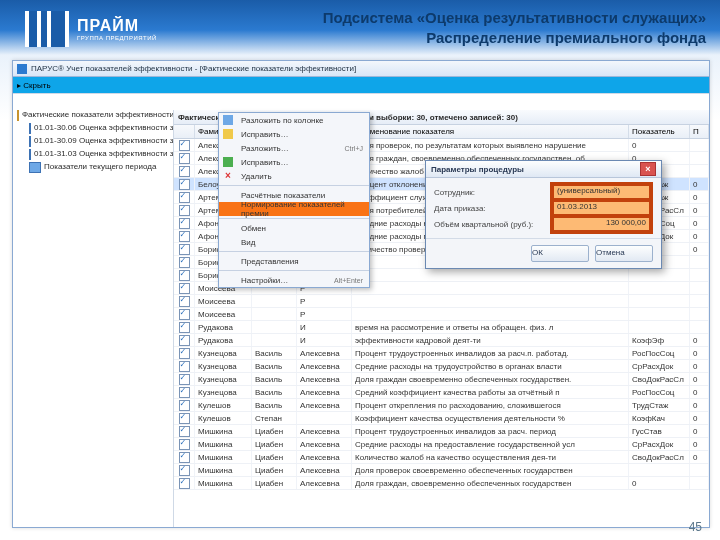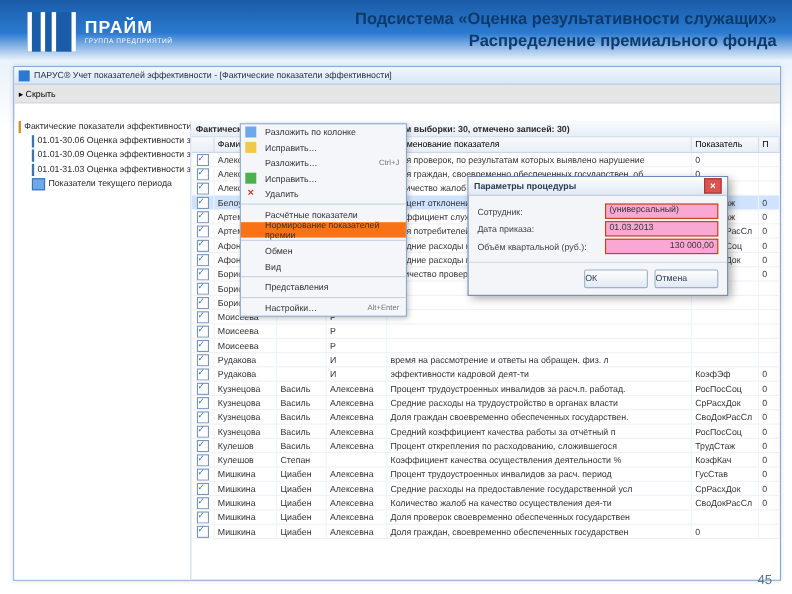--- a/index.html
+++ b/index.html
@@ -11,21 +11,21 @@
 .logo-mark::after{content:"";position:absolute;left:18px;top:0;width:4px;height:36px;background:#fff}
 .logo-text{margin-left:8px;color:#fff}
 .logo-text .l1{font-weight:bold;font-size:16px;letter-spacing:1px}
 .logo-text .l2{font-size:6px;letter-spacing:0.5px}
 .title-block{position:absolute;right:14px;top:8px;text-align:right}
 .title-line{color:#0d3a6b;font-weight:bold;font-size:15px;line-height:1.35}
 .app{position:absolute;left:12px;top:60px;right:10px;bottom:12px;border:1px solid #8aa9d2;background:#fff;box-shadow:0 0 4px rgba(0,0,0,.15);overflow:hidden}
 .titlebar{height:15px;background:linear-gradient(#f3f7fc,#d8e6f7);border-bottom:1px solid #9db7d9;display:flex;align-items:center;padding:0 4px;font-size:8px;color:#234}
 .titlebar .ico{width:10px;height:10px;background:#2b7ad0;margin-right:4px}
 .menubar{height:16px;background:#f6f8fb;border-bottom:1px solid #cfd9e6;display:flex;align-items:center;padding:0 4px;gap:10px;font-size:8px;color:#333}
-.toolbar{height:16px;background:#e5e5e5;border-bottom:1px solid #cfd9e6;display:flex;align-items:center;padding:0 4px;gap:6px;font-size:8px}
+.toolbar{height:16px;background:#0ea5e9;border-bottom:1px solid #cfd9e6;display:flex;align-items:center;padding:0 4px;gap:6px;font-size:8px}
 .body{position:absolute;left:0;right:0;top:49px;bottom:0;display:flex}
 .tree{width:160px;border-right:1px solid #cfd9e6;background:#fff;overflow:hidden;font-size:8px;color:#2a2a2a}
 .tree-row{display:flex;align-items:flex-start;height:13px;padding-left:4px;gap:3px;white-space:nowrap}
 .tree-ico{width:10px;height:9px}
 .ico-folder{background:#f6c350;border:1px solid #c8942e}
 .ico-folder-b{background:#6ea8e6;border:1px solid #3d72b4}
 .main{flex:1;display:flex;flex-direction:column;overflow:hidden;position:relative}
 .gridhead{height:14px;background:linear-gradient(#f9fbfe,#e6edf7);border-bottom:1px solid #c7d2e1;font-size:8px;display:flex;align-items:center;padding:0 4px;color:#2a2a2a;font-weight:bold}
 .colbar{height:13px;background:linear-gradient(#f7f9fc,#e9eff7);border-bottom:1px solid #c7d2e1;display:flex;font-size:8px}
 .col{border-right:1px solid #d4dde9;padding:0 3px;display:flex;align-items:center;white-space:nowrap;overflow:hidden}
@@ -51,21 +51,21 @@
 .ctx-ico.y{background:#f0c94a}
 .ctx-ico.r{color:#d33;background:none;font-weight:bold;font-size:10px;line-height:10px;text-align:center}
 .ctx-ico.bl{background:#6ea8e6}
 .ctx-sc{margin-left:auto;color:#777;font-size:7px}
 .dlg{position:absolute;right:58px;top:160px;width:235px;background:#f3f5f9;border:1px solid #6b89b2;box-shadow:3px 3px 8px rgba(0,0,0,.35);z-index:6;font-size:8px}
 .dlg-tb{height:16px;background:linear-gradient(#fdfefe,#dfe8f4);border-bottom:1px solid #b8c6da;display:flex;align-items:center;padding:0 5px;color:#2a3a55;font-weight:bold}
 .dlg-close{margin-left:auto;width:14px;height:12px;background:#d9534f;color:#fff;text-align:center;line-height:12px;font-size:9px;border:1px solid #a33}
 .dlg-body{padding:6px 8px}
 .dlg-row{display:flex;align-items:center;height:16px;gap:4px}
 .dlg-lab{width:112px;color:#444}
-.dlg-inp{flex:1;height:12px;border:1px solid #c2410c;background:#f9a8d4;padding:0 3px;font-size:8px;color:#333;text-align:left}
+.dlg-inp{flex:1;height:12px;border:4px solid #c2410c;background:#fdba74;padding:0 3px;font-size:8px;color:#333;text-align:left}
 .dlg-inp.r{text-align:right}
 .dlg-btns{display:flex;justify-content:flex-end;gap:6px;padding:6px 8px;border-top:1px solid #d3dbe7}
 .dlg-btn{min-width:56px;height:15px;background:linear-gradient(#fdfefe,#e2e9f3);border:1px solid #9cb1cd;border-radius:2px;text-align:left;line-height:14px;color:#2a3a55}
 .pagenum{position:absolute;right:18px;bottom:6px;font-size:12px;color:#5a768a}
 </style>
 </head>
 <body>
 
 <div class="slide">
   <div class="header">

